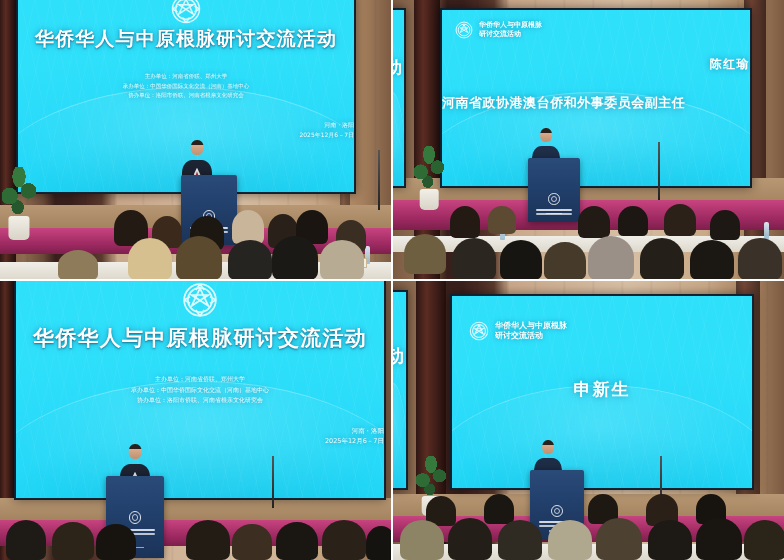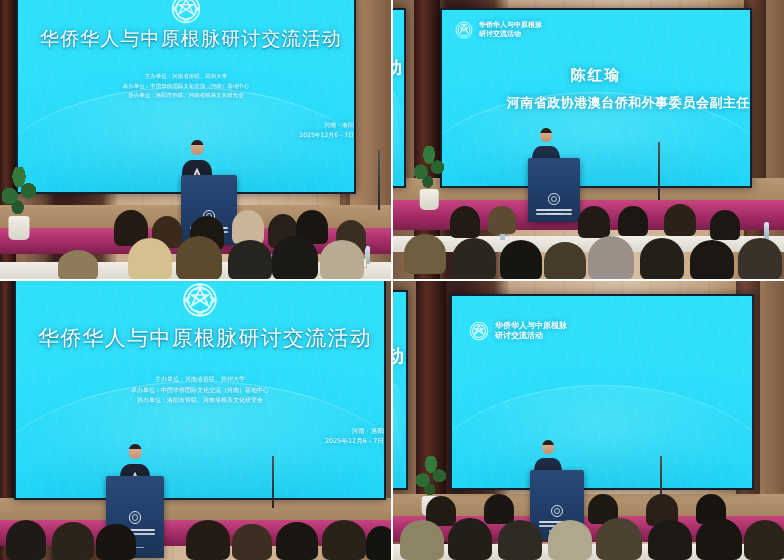--- a/index.html
+++ b/index.html
@@ -86,24 +86,24 @@
   }
   .screen-inner { position: relative; z-index: 3; width: 100%; height: 100%; }
 
   
   .emblem { display:block; }
   .emblem-wrap-center {
     position: absolute; left: 50%; transform: translateX(-50%);
   }
   
   .main-title {
-    position: absolute; left: 0; right: 12px;
-    text-align: right;
+    position: absolute; left: 0; right: 0;
+    text-align: center;
     color: #ffffff;
-    font-weight: normal;
+    font-weight: bold;
     letter-spacing: .06em;
     text-shadow: 0 0 6px rgba(0,90,130,.55), 0 1px 2px rgba(0,60,90,.6);
     white-space: nowrap;
   }
   .sub-lines {
     position: absolute; left: 0; right: 0;
     text-align: center;
     color: rgba(255,255,255,.93);
     text-shadow: 0 0 5px rgba(0,90,130,.5);
     line-height: 1.75;
@@ -126,21 +126,21 @@
     text-shadow: 0 0 5px rgba(0,95,135,.55);
     white-space: nowrap;
   }
   .speaker-name {
     position: absolute; left: 0; right: 0; text-align: center;
     color: #fff; font-weight: bold; letter-spacing: .12em;
     text-shadow: 0 0 7px rgba(0,95,135,.6);
     white-space: nowrap;
   }
   .speaker-title {
-    position: absolute; left: 0; right: 0; text-align: right;
+    position: absolute; left: 0; right: 0; text-align: left;
     color: #fff; font-weight: bold; letter-spacing: .04em;
     text-shadow: 0 0 7px rgba(0,95,135,.6);
     white-space: nowrap;
   }
   
   .podium {
     position: absolute;
     background: linear-gradient(180deg,#2a4a78 0%,#22406c 45%,#1b3358 100%);
     border-radius: 2px 2px 0 0;
     box-shadow: 0 2px 6px rgba(0,0,0,.4);
@@ -345,21 +345,21 @@
                 <circle cx="24" cy="24" r="14"></circle>
                 <path d="M24 11 L33 30 L15 19 L33 19 L15 30 Z"></path>
               </g>
             </svg>
             <span class="corner-logo-text" style="font-size:7px;">
               <span style="display:block;">华侨华人与中原根脉</span>
               <span style="display:block;">研讨交流活动</span>
             </span>
           </div>
 
-          <div class="speaker-name" style="top:56px;font-size:15px;">陈红瑜</div>
+          <div class="speaker-name" style="top:46px;font-size:12px;text-align:right;">陈红瑜</div>
           <div class="speaker-title" style="top:84px;font-size:13px;">河南省政协港澳台侨和外事委员会副主任</div>
         </div>
       </div>
     </div>
 
     <div class="presenter" style="left:140px;top:128px;width:28px;height:52px;">
       <div class="head"></div>
         <div class="body" style="background:linear-gradient(180deg,#20304a,#16223a);"></div>
     </div>
 
@@ -489,20 +489,21 @@
                 <circle cx="24" cy="24" r="14"></circle>
                 <path d="M24 11 L33 30 L15 19 L33 19 L15 30 Z"></path>
               </g>
             </svg>
             <span class="corner-logo-text" style="font-size:8px;">
               <span style="display:block;">华侨华人与中原根脉</span>
               <span style="display:block;">研讨交流活动</span>
             </span>
           </div>
 
+          <div class="speaker-name" style="top:82px;font-size:17px;">申新生</div>
         </div>
       </div>
     </div>
 
     <div class="presenter" style="left:142px;top:160px;width:28px;height:54px;">
       <div class="head"></div>
         <div class="body" style="background:linear-gradient(180deg,#1f2e48,#151f36);"></div>
     </div>
 
     <div class="podium" style="left:138px;top:190px;width:54px;height:70px;">

